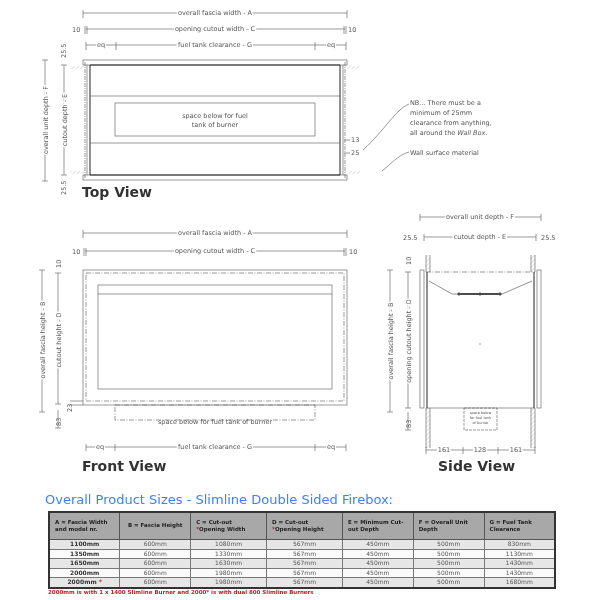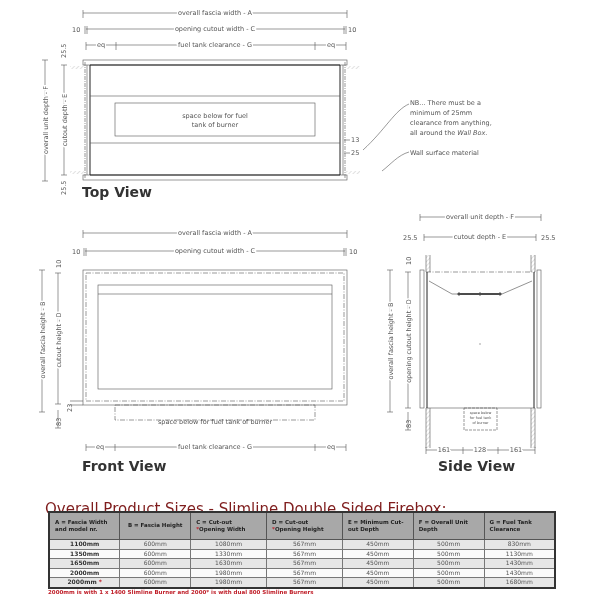--- a/index.html
+++ b/index.html
@@ -1,20 +1,20 @@
 <!DOCTYPE html>
 <html><head>
 <meta charset="utf-8">
 <style>
   html,body{margin:0;padding:0;background:#fff;}
   body{width:600px;height:600px;position:relative;overflow:hidden;font-family:"DejaVu Sans",sans-serif;color:#555;}
   svg text{font-family:"DejaVu Sans",sans-serif;}
   .drawing{position:absolute;left:0;top:0;width:600px;height:490px;}
   .view-title{position:absolute;font-family:"DejaVu Sans",sans-serif;font-size:14px;color:#333;font-weight:700;}
-  .table-title{position:absolute;left:45px;top:492px;font-size:15px;color:#7f1d1d;font-family:"DejaVu Sans",sans-serif;margin-top:8px;}
+  .table-title{position:absolute;left:45px;top:492px;font-size:13px;color:#3b82f6;font-family:"DejaVu Sans",sans-serif;}
   table.sizes{position:absolute;left:48px;top:511px;width:508px;border-collapse:collapse;font-family:"DejaVu Sans",sans-serif;border:2px solid #333;}
   table.sizes th{background:#a8a8a8;color:#222;font-size:5.5px;font-weight:bold;text-align:left;padding:3px 5px;border:1px solid #555;height:20px;vertical-align:middle;line-height:1.3;}
   table.sizes th .red{color:#c0202a;}
   table.sizes td{font-size:6px;color:#555;text-align:center;padding:0;height:8.5px;border:1px solid #777;line-height:8px;}
   table.sizes tr:nth-child(odd) td{background:#e6e6e6;}
   table.sizes tr:nth-child(even) td{background:#fafafa;}
   table.sizes td.model{font-weight:bold;color:#333;}
   .footnote{position:absolute;left:48px;top:589px;font-size:5.5px;color:#c0202a;font-weight:bold;}
 </style>
 </head>

